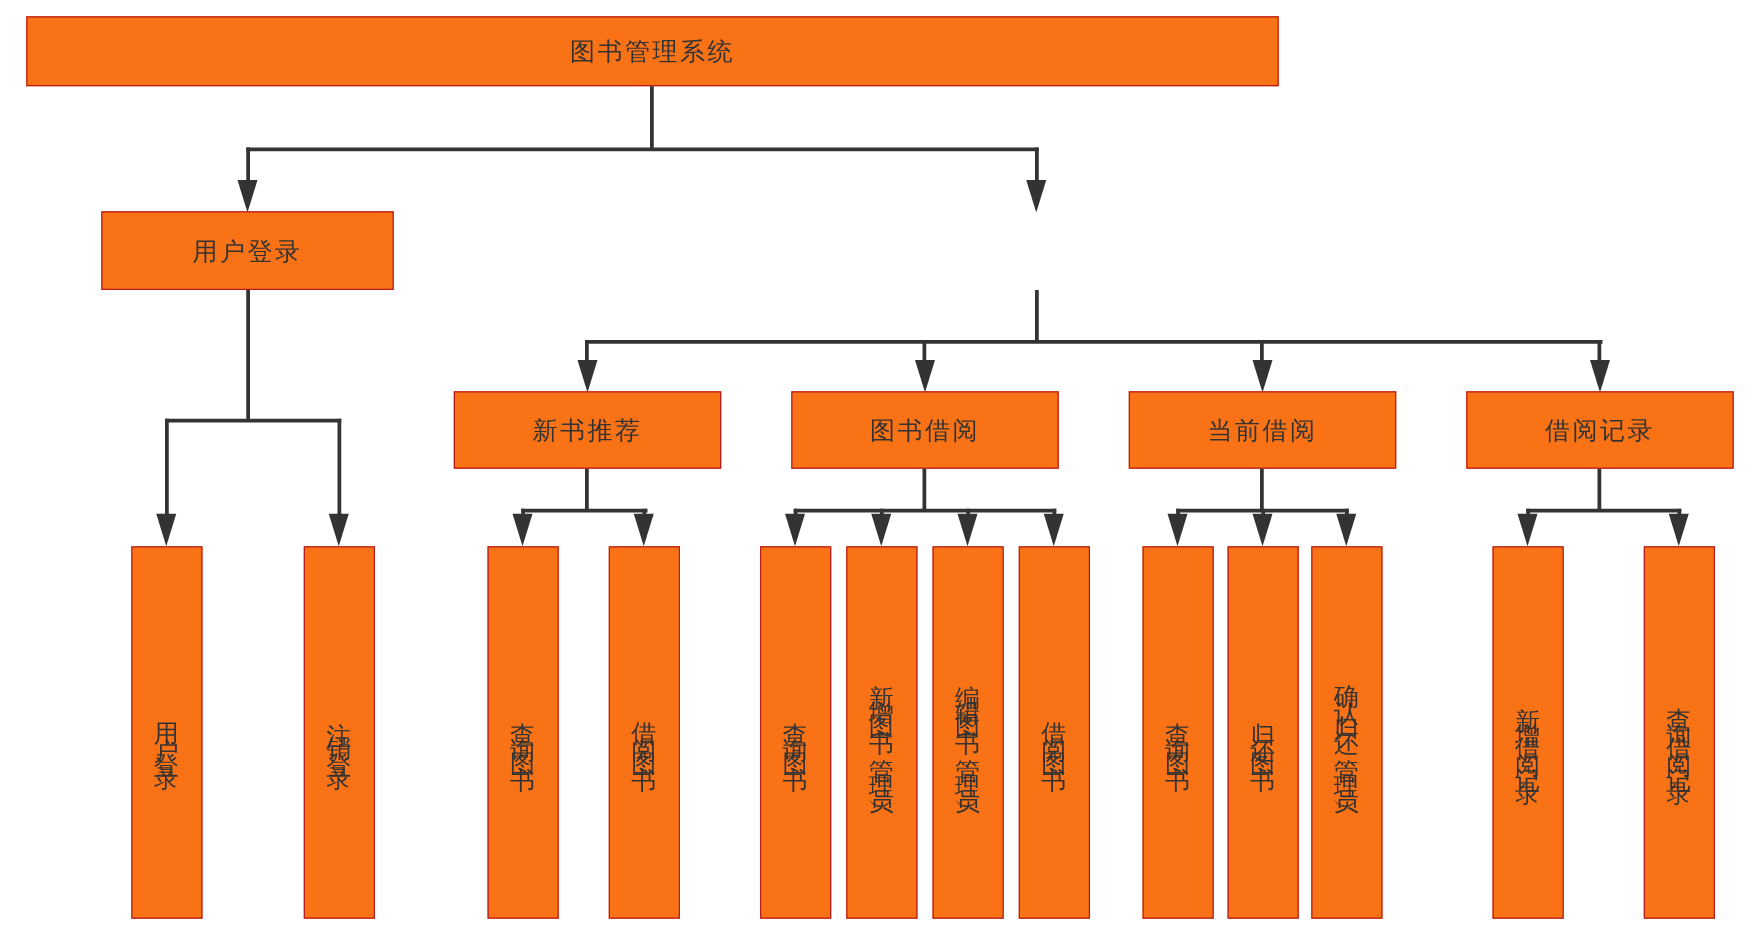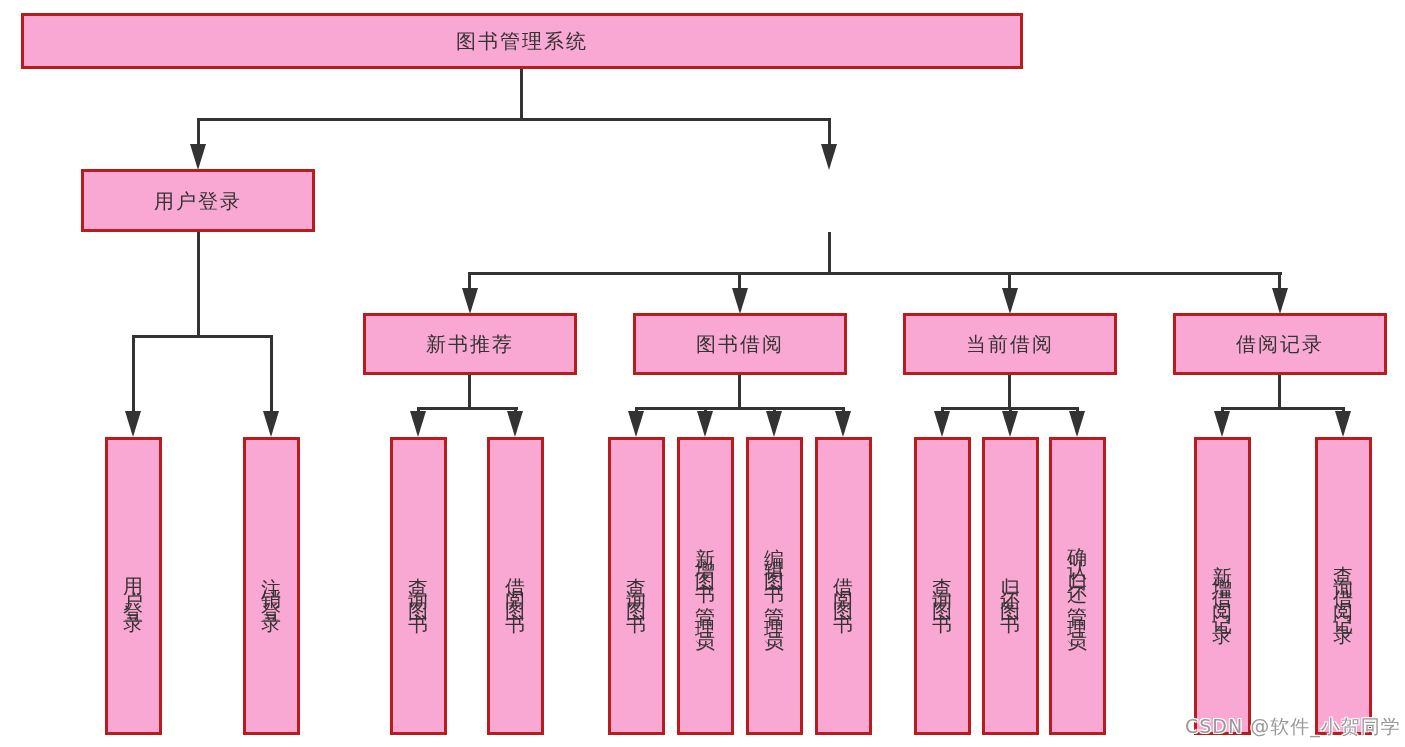--- a/index.html
+++ b/index.html
@@ -1,21 +1,21 @@
 <!DOCTYPE html>
 <html><head>
 <meta charset="utf-8">
 <style>
   html,body{margin:0;padding:0;background:#ffffff;}
   #stage{
     position:relative;width:1405px;height:747px;background:#ffffff;overflow:hidden;
     font-family:"DejaVu Sans","Liberation Sans",sans-serif;color:#333333;
   }
   .node{
-    position:absolute;background:#f9a8d4;border:3px solid #b91c1c;box-sizing:border-box;
+    position:absolute;background:#f97316;border:1px solid #b91c1c;box-sizing:border-box;
     display:flex;align-items:center;justify-content:center;color:#333333;
   }
   .h-node{font-size:20px;letter-spacing:2px;line-height:1;}
   .v-node{
     writing-mode:vertical-lr;text-orientation:mixed;
     font-size:20px;letter-spacing:12px;line-height:1;
   }
   .vl{position:absolute;width:3px;background:#333333;}
   .hl{position:absolute;height:3px;background:#333333;}
   .arrow{
@@ -113,15 +113,14 @@
   <div class="node v-node" style="left:746px;top:437px;width:57px;height:298px;">编辑图书（管理员）</div>
   <div class="node v-node" style="left:815px;top:437px;width:57px;height:298px;">借阅图书</div>
 
   <div class="node v-node" style="left:914px;top:437px;width:57px;height:298px;">查询图书</div>
   <div class="node v-node" style="left:982px;top:437px;width:57px;height:298px;">归还图书</div>
   <div class="node v-node" style="left:1049px;top:437px;width:57px;height:298px;">确认归还（管理员）</div>
 
   <div class="node v-node" style="left:1194px;top:437px;width:57px;height:298px;">新增借阅记录</div>
   <div class="node v-node" style="left:1315px;top:437px;width:57px;height:298px;">查询借阅记录</div>
 
-  <div class="watermark">CSDN @软件_小贺同学</div>
 
 </div>
 
 </body></html>

